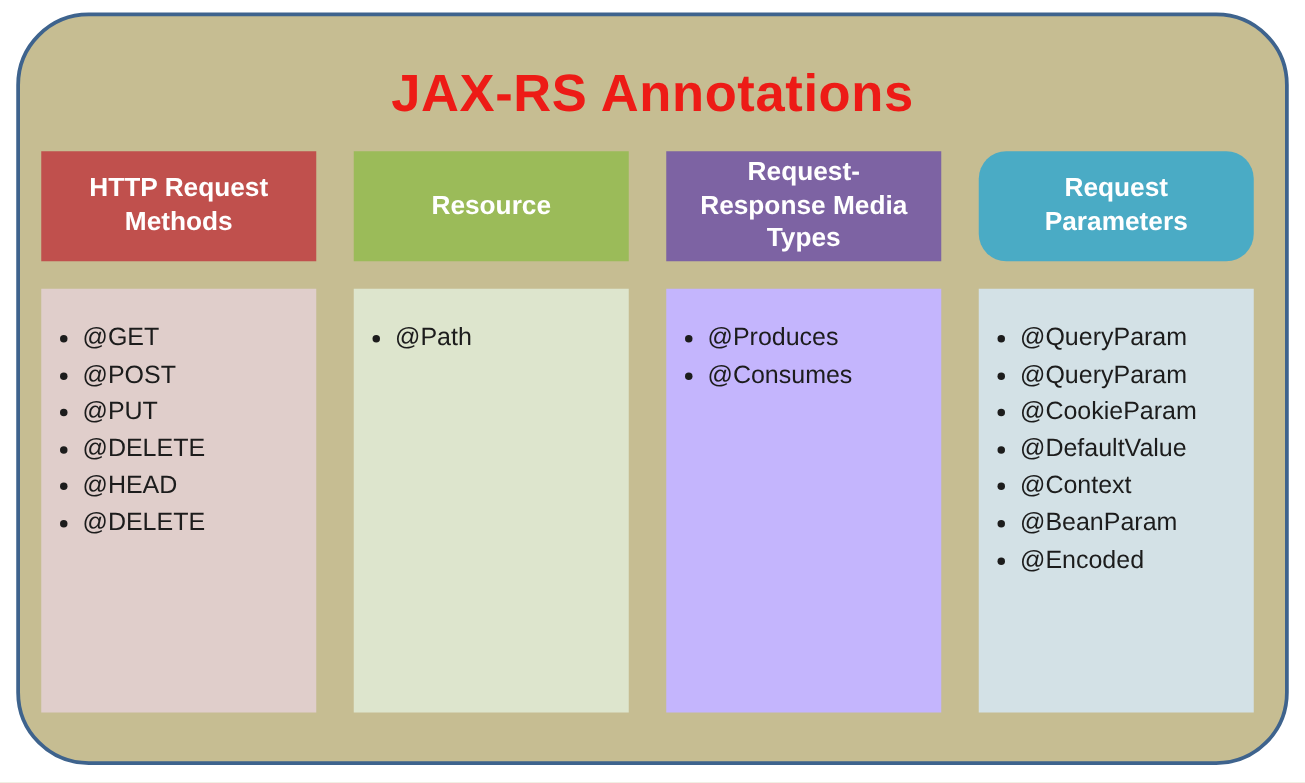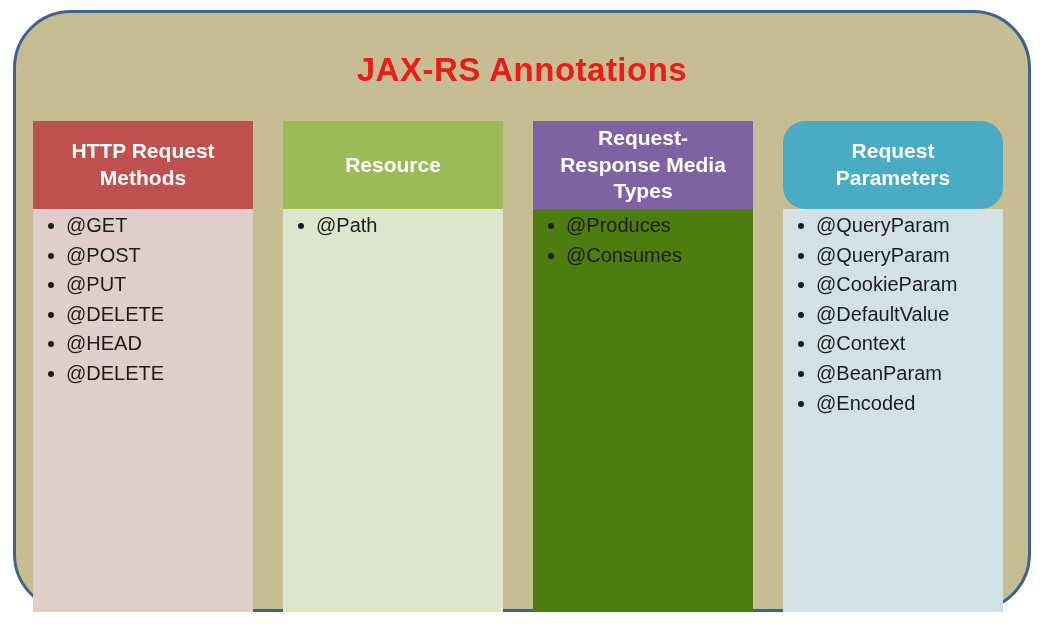--- a/index.html
+++ b/index.html
@@ -25,21 +25,21 @@
     border: 3px solid #3e638d;
     border-radius: 58px;
     box-sizing: content-box;
   }
   .page-title {
     position: absolute;
     top: 38px;
     left: 0;
     width: 100%;
     text-align: center;
-    font-size: 33px;
+    font-size: 42px;
     font-weight: bold;
     letter-spacing: 0.5px;
   }
   .columns {
     position: absolute;
     left: 17px;
     top: 108px;
     display: flex;
     gap: 30px;
   }
@@ -55,23 +55,24 @@
     justify-content: center;
     text-align: center;
     color: #ffffff;
     font-weight: bold;
     font-size: 21px;
     line-height: 1.28;
     padding: 0 18px;
     box-sizing: border-box;
   }
   .col-body {
-    height: 403px;
+    height: 339px;
     box-sizing: border-box;
-    padding-top: 2px;
+    padding-top: 25px;
+    margin-top: 22px;
   }
   .col-body ul {
     list-style: none;
     margin: 0;
     padding: 0;
   }
   .col-body li {
     position: relative;
     padding-left: 33px;
     font-size: 20px;
@@ -118,21 +119,21 @@
         <div class="col-header" style="background-color: rgb(155, 187, 89); color: rgb(255, 255, 255);">Resource</div>
         <div class="col-body" style="background-color: rgb(221, 229, 205);">
           <ul>
             <li>@Path</li>
           </ul>
         </div>
       </div>
 
       <div class="column">
         <div class="col-header" style="background-color: rgb(125, 99, 163); color: rgb(255, 255, 255);">Request-Response Media Types</div>
-        <div class="col-body" style="background-color: #4d7c0f;">
+        <div class="col-body" style="background-color: #c4b5fd;">
           <ul>
             <li>@Produces</li>
             <li>@Consumes</li>
           </ul>
         </div>
       </div>
 
       <div class="column">
         <div class="col-header" style="background-color: rgb(74, 171, 197); color: rgb(255, 255, 255); border-radius: 22px;">Request Parameters</div>
         <div class="col-body" style="background-color: rgb(211, 225, 230);">

